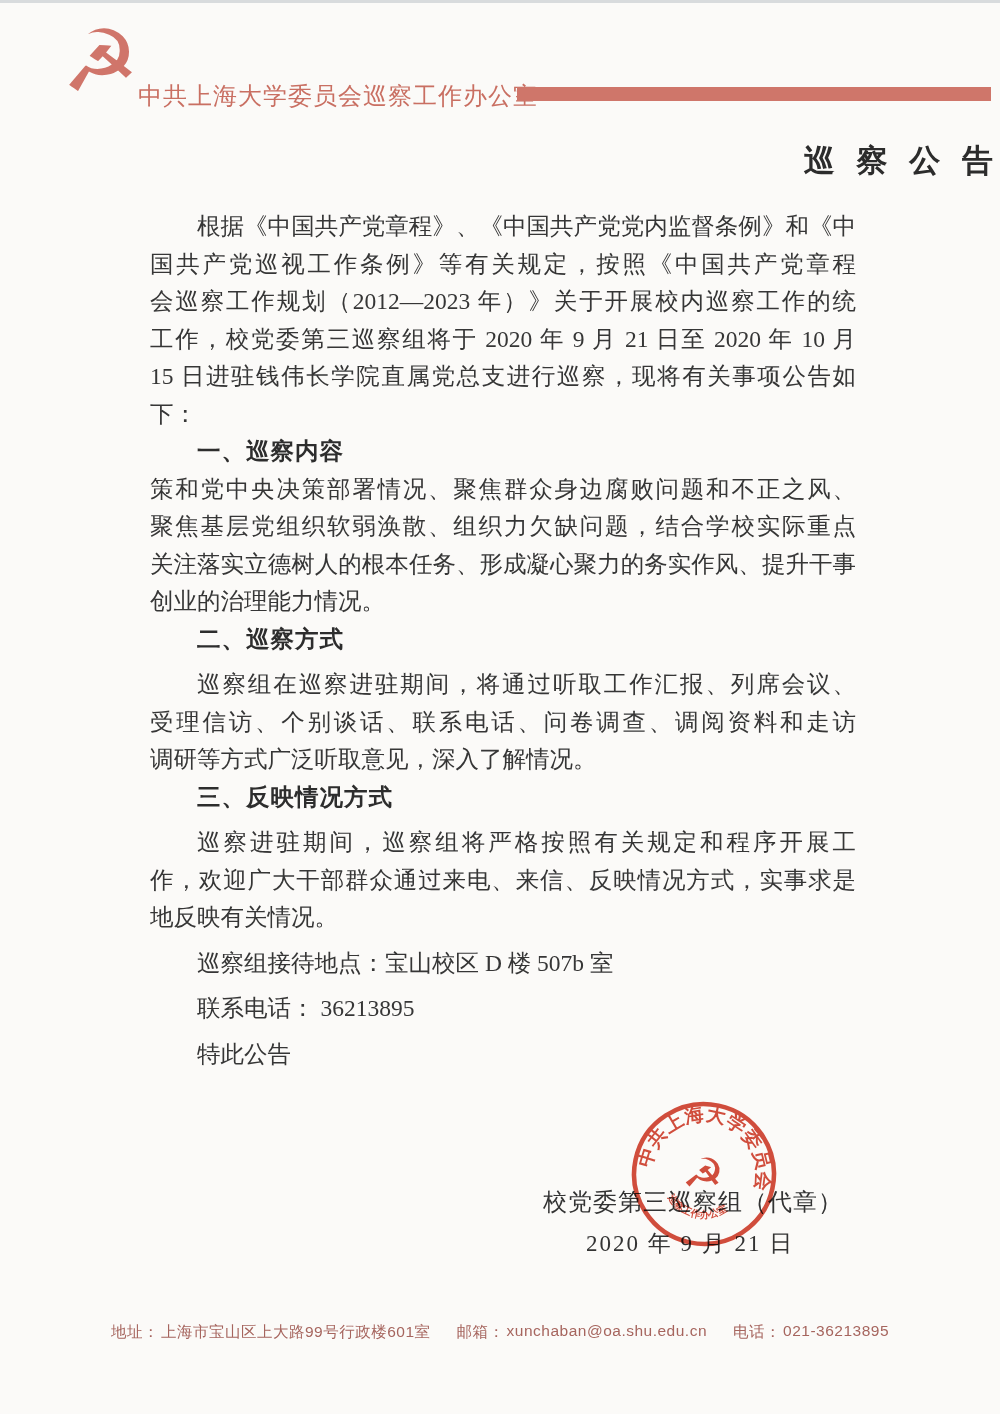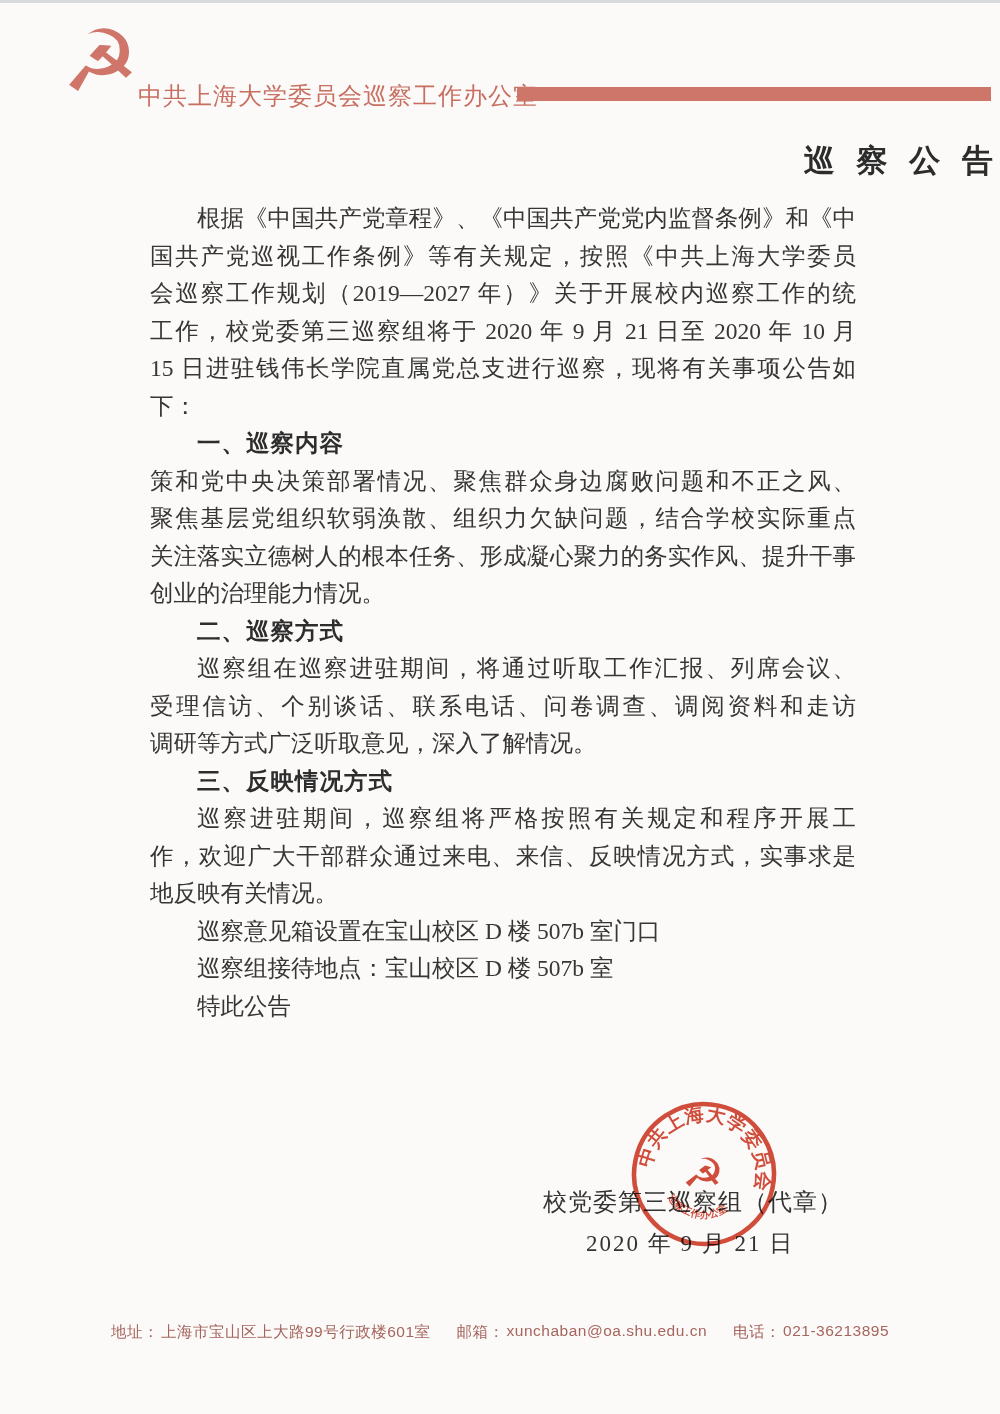--- a/index.html
+++ b/index.html
@@ -41,21 +41,21 @@
     letter-spacing:7px;color:#2c2c2c;
   }
   
   .body-flow{
     position:absolute;left:150px;top:200px;width:706px;
     font-size:23.5px;line-height:37.5px;color:#363636;
   }
   .line{height:37.5px;overflow:hidden;text-align:justify;}
   .jl{text-align-last:justify;}
   .end{text-align-last:left;}
-  .ind{text-indent:2em;}
+  .ind{text-indent:2em;margin-top:8px;}
   .heading{
     font-weight:bold;color:#2d2d2d;
     font-family:"Liberation Sans","DejaVu Sans",sans-serif;
     text-indent:2em;letter-spacing:1px;
   }
   
   .sign-name{
     position:absolute;left:543px;top:1186px;
     font-size:24px;letter-spacing:1px;color:#333;
     white-space:nowrap;
@@ -92,44 +92,44 @@
   <div class="scan-top-line"></div>
 
   <div class="emblem">☭</div>
   <div class="office-name">中共上海大学委员会巡察工作办公室</div>
   <div class="header-bar"></div>
 
   <div class="doc-title">巡 察 公 告</div>
 
   <div class="body-flow">
     <div class="line jl ind">根据《中国共产党章程》、《中国共产党党内监督条例》和《中</div>
-    <div class="line jl">国共产党巡视工作条例》等有关规定，按照《中共上海大学委员</div>
-    <div class="line jl">会巡察工作规划（2019—2027 年）》关于开展校内巡察工作的统</div>
+    <div class="line jl">国共产党巡视工作条例》等有关规定，按照《中国共产党章程</div>
+    <div class="line jl">会巡察工作规划（2012—2023 年）》关于开展校内巡察工作的统</div>
     <div class="line jl">工作，校党委第三巡察组将于 2020 年 9 月 21 日至 2020 年 10 月</div>
     <div class="line jl">15 日进驻钱伟长学院直属党总支进行巡察，现将有关事项公告如</div>
     <div class="line end">下：</div>
 
     <div class="line heading end">一、巡察内容</div>
     <div class="line jl">策和党中央决策部署情况、聚焦群众身边腐败问题和不正之风、</div>
     <div class="line jl">聚焦基层党组织软弱涣散、组织力欠缺问题，结合学校实际重点</div>
     <div class="line jl">关注落实立德树人的根本任务、形成凝心聚力的务实作风、提升干事</div>
     <div class="line end">创业的治理能力情况。</div>
 
     <div class="line heading end">二、巡察方式</div>
     <div class="line jl ind">巡察组在巡察进驻期间，将通过听取工作汇报、列席会议、</div>
     <div class="line jl">受理信访、个别谈话、联系电话、问卷调查、调阅资料和走访</div>
     <div class="line end">调研等方式广泛听取意见，深入了解情况。</div>
 
     <div class="line heading end">三、反映情况方式</div>
     <div class="line jl ind">巡察进驻期间，巡察组将严格按照有关规定和程序开展工</div>
     <div class="line jl">作，欢迎广大干部群众通过来电、来信、反映情况方式，实事求是</div>
     <div class="line end">地反映有关情况。</div>
 
-    <div class="line end ind">巡察意见箱设置在宝山校区 D 楼 507b 室门口</div>
     <div class="line end ind">巡察组接待地点：宝山校区 D 楼 507b 室</div>
+    <div class="line end ind">联系电话： 36213895</div>
     <div class="line end ind">特此公告</div>
   </div>
 
   <div class="sign-name">校党委第三巡察组（代章）</div>
   <div class="sign-date">2020 年 9 月 21 日</div>
 
   <svg class="seal" viewBox="0 0 200 200">
     <g transform="rotate(12 100 100)" fill="#d03a28">
       <circle cx="100" cy="100" r="92" fill="none" stroke="#d03a28" stroke-width="6"></circle>
       <path id="sealArcTop" d="M 31.1 112.2 A 70 70 0 1 1 168.9 112.2" fill="none"></path>

